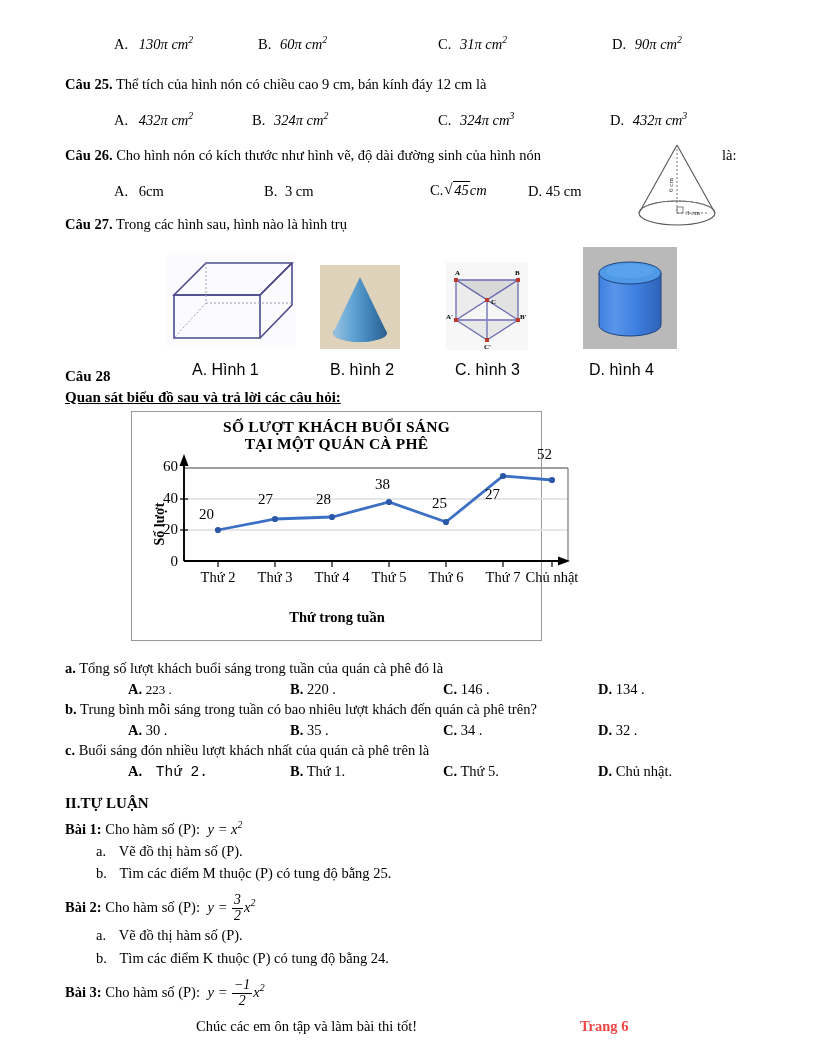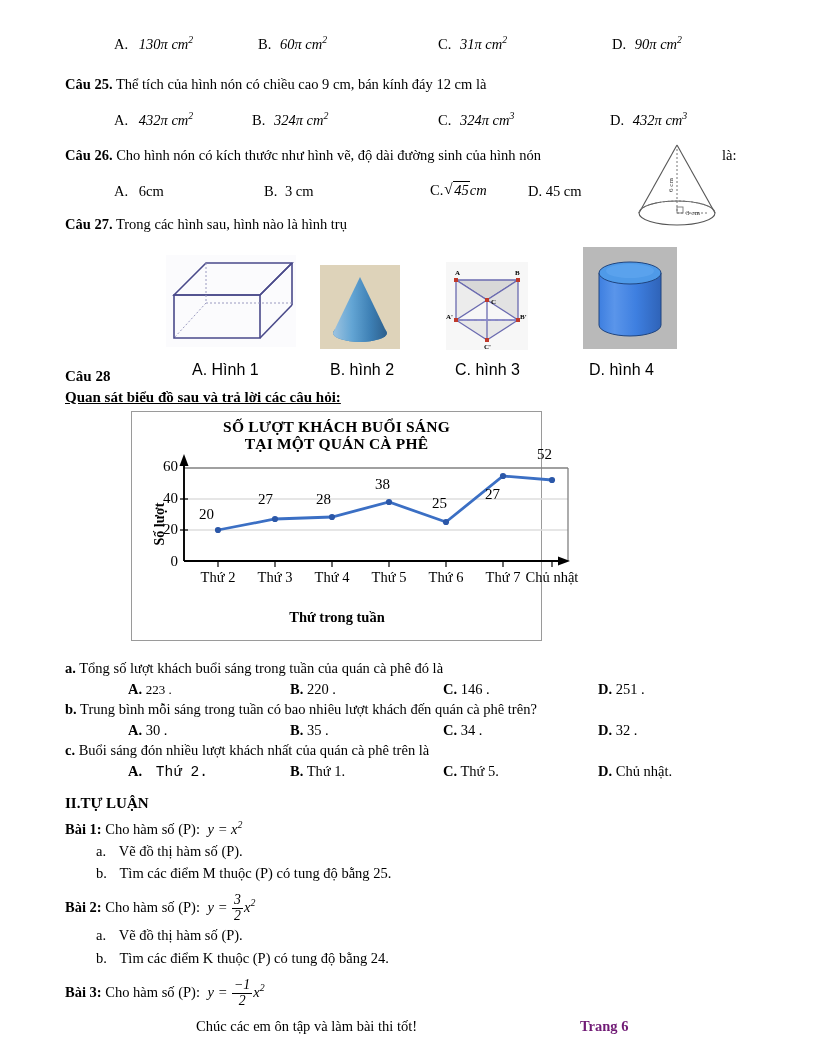--- a/index.html
+++ b/index.html
@@ -105,21 +105,21 @@
   .dlabel {
     position: absolute;
     font-size: 15px;
     white-space: nowrap;
   }
 
   
   .underline { text-decoration: underline; }
 
   .footer-note { position: absolute; white-space: nowrap; }
-  .trang { position: absolute; color: #701a75; font-weight: bold; white-space: nowrap; }
+  .trang { position: absolute; color: #ef4444; font-weight: bold; white-space: nowrap; }
 </style>
 </head>
 <body>
 
 <div class="page">
 
   <div class="opt" style="left:114px; top:34px;">
     <span>A.</span>
     <span class="ital" style="margin-left:7px;"><span>130</span>π&nbsp;<span>cm</span><span class="sup">2</span></span>
   </div>
@@ -359,21 +359,21 @@
   <div class="opt" style="left:290px; top:681px;">
     <span class="bold">B.</span>
     <span>220 .</span>
   </div>
   <div class="opt" style="left:443px; top:681px;">
     <span class="bold">C.</span>
     <span>146 .</span>
   </div>
   <div class="opt" style="left:598px; top:681px;">
     <span class="bold">D.</span>
-    <span>251 .</span>
+    <span>134 .</span>
   </div>
 
   <div class="qline" style="left:65px; top:701px;">
     <span class="bold">b.</span>
     <span>Trung bình mỗi sáng trong tuần có bao nhiêu lượt khách đến quán cà phê trên?</span>
   </div>
   <div class="opt" style="left:128px; top:722px;">
     <span class="bold">A.</span>
     <span>30 .</span>
   </div>

